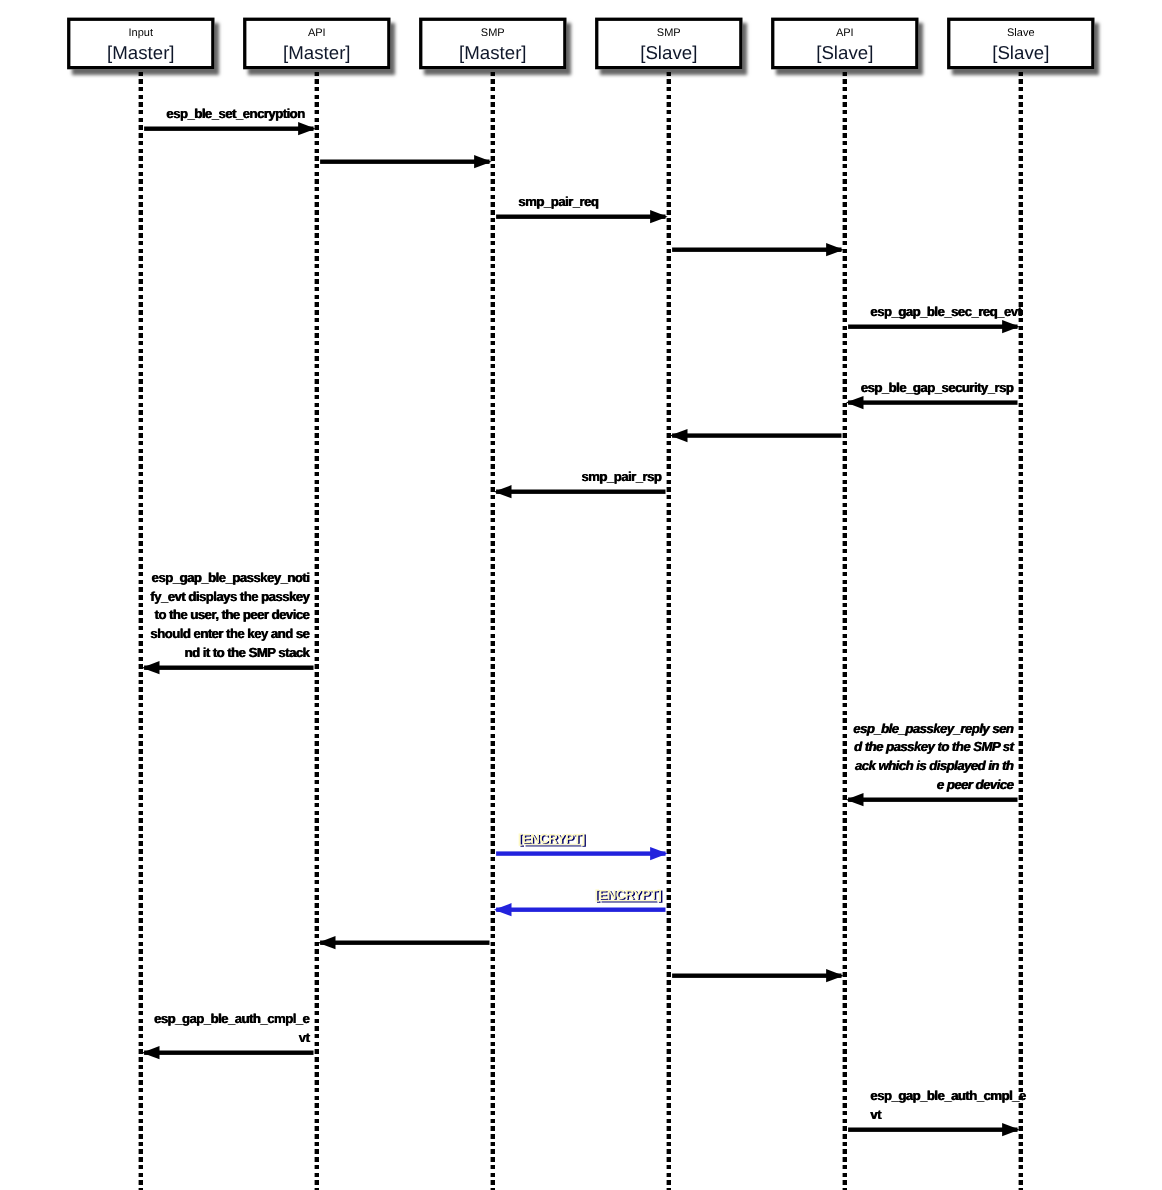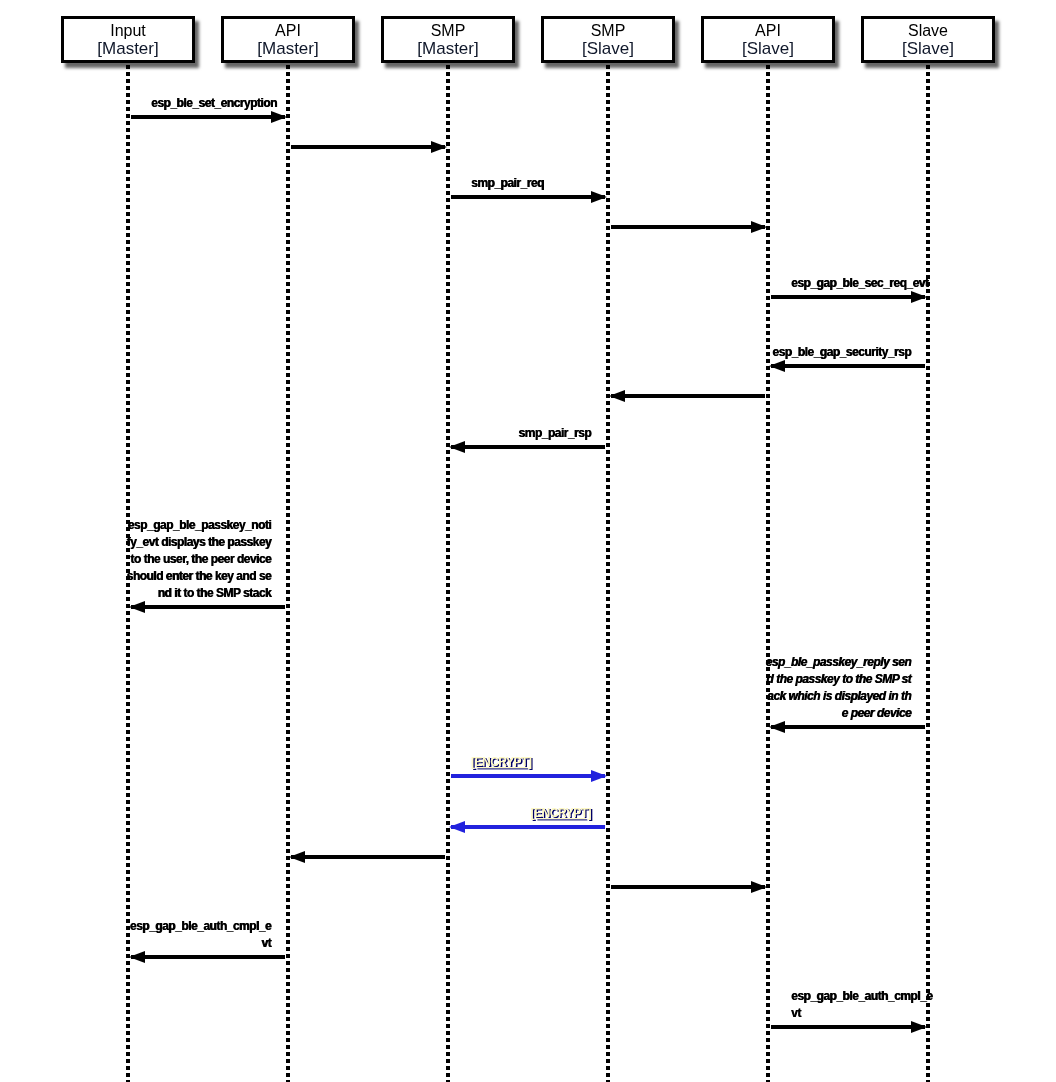--- a/index.html
+++ b/index.html
@@ -25,21 +25,21 @@
     top: 16px;
     width: 128px;
     height: 38px;
     background: #ffffff;
     border: 3px solid #000000;
     box-shadow: 4px 5px 3px rgba(0,0,0,0.6);
     text-align: center;
     padding-top: 3px;
     z-index: 3;
   }
-  .actor-title   { font-size: 16px; line-height: 18px; color: #000; }
+  .actor-title   { font-size: 10px; line-height: 18px; color: #000; }
   .actor-sub     { font-size: 17px; line-height: 18px; color: #0f172a; }
   
   .msg {
     position: absolute;
     height: 4px;
     background: #000000;
     z-index: 2;
   }
   .msg.enc { background: #2222DD; }
   .head {
@@ -61,21 +61,21 @@
     width: 146px;
     font-size: 12px;
     font-weight: bold;
     line-height: 17px;
     letter-spacing: -0.5px;
     color: #000;
     text-shadow: 0.6px 0 currentColor;
     word-break: break-all;
   }
   .msg.dir-right .lbl { left: 20px;  text-align: left; }
-  .msg.dir-left  .lbl { right: 14px; text-align: right; }
+  .msg.dir-left  .lbl { right: 4px; text-align: right; }
   .msg.enc .lbl {
     color: #fef9c3;
     text-shadow: 1.4px 1.4px 0 #000066;
     text-decoration: underline;
   }
 </style>
 </head>
 <body>
 
 <div class="canvas">

